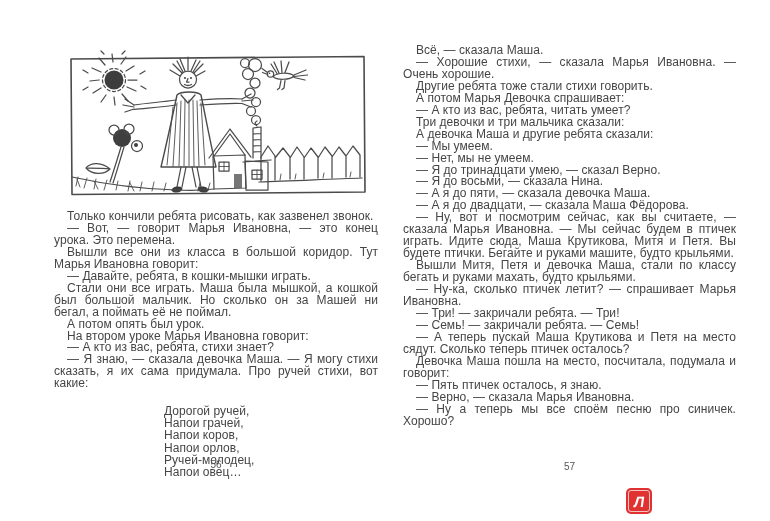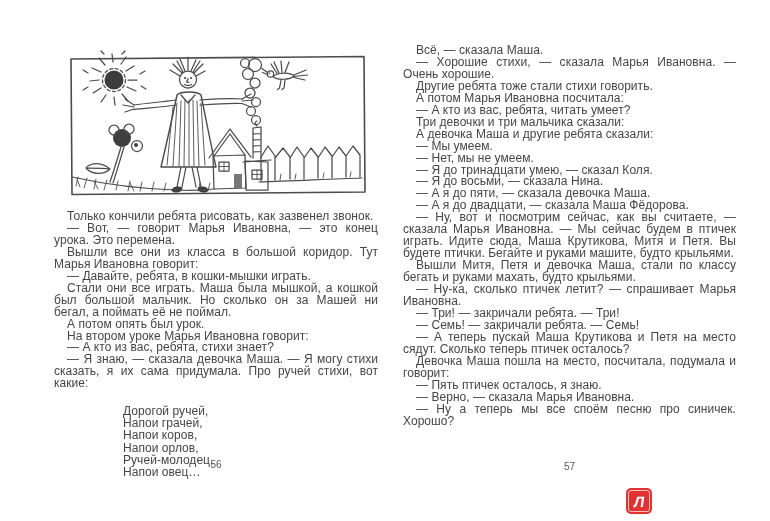--- a/index.html
+++ b/index.html
@@ -18,21 +18,21 @@
     position: absolute;
     font-size: 12px;
     line-height: 11.95px;
     text-align: justify;
     letter-spacing: 0.05px;
   }
   .page-text p { margin: 0; text-indent: 13px; }
   #left-text  { left: 54px;  top: 211px; width: 324px; }
   #right-text { left: 403px; top: 45px;  width: 333px; }
 
-  .poem { margin: 15px 0 0 69px; }
+  .poem { margin: 15px 0 0 110px; }
   .poem p { margin: 0; text-indent: 0; text-align: left; line-height: 12.1px; }
 
   .pagenum {
     position: absolute;
     font-size: 10px;
     color: #555555;
     text-align: center;
   }
   #pn-left  { left: 54px;  top: 459px; width: 324px; }
   #pn-right { left: 403px; top: 461px; width: 333px; }
@@ -174,27 +174,27 @@
         <p>Ручей-молодец,</p>
         <p>Напои овец…</p>
       </div>
   </div>
 
   <div id="right-text" class="page-text">
     <div>
         <p>Всё, — сказала Маша.</p>
         <p>— Хорошие стихи, — сказала Марья Ивановна. — Очень хорошие.</p>
         <p>Другие ребята тоже стали стихи говорить.</p>
-        <p>А потом Марья Ивановна посчитала:</p>
+        <p>А потом Марья Девочка спрашивает:</p>
         <p>— А кто из вас, ребята, читать умеет?</p>
         <p>Три девочки и три мальчика сказали:</p>
         <p>А девочка Маша и другие ребята сказали:</p>
         <p>— Мы умеем.</p>
         <p>— Нет, мы не умеем.</p>
-        <p>— Я до тринадцати умею, — сказал Коля.</p>
+        <p>— Я до тринадцати умею, — сказал Верно.</p>
         <p>— Я до восьми, — сказала Нина.</p>
         <p>— А я до пяти, — сказала девочка Маша.</p>
         <p>— А я до двадцати, — сказала Маша Фёдорова.</p>
         <p>— Ну, вот и посмотрим сейчас, как вы считаете, — сказала Марья Ивановна. — Мы сейчас будем в птичек играть. Идите сюда, Маша Крутикова, Митя и Петя. Вы будете птички. Бегайте и руками машите, будто крыльями.</p>
         <p>Вышли Митя, Петя и девочка Маша, стали по классу бегать и руками махать, будто крыльями.</p>
         <p>— Ну-ка, сколько птичек летит? — спрашивает Марья Ивановна.</p>
         <p>— Три! — закричали ребята. — Три!</p>
         <p>— Семь! — закричали ребята. — Семь!</p>
         <p>— А теперь пускай Маша Крутикова и Петя на место сядут. Сколько теперь птичек осталось?</p>
         <p>Девочка Маша пошла на место, посчитала, подумала и говорит:</p>

